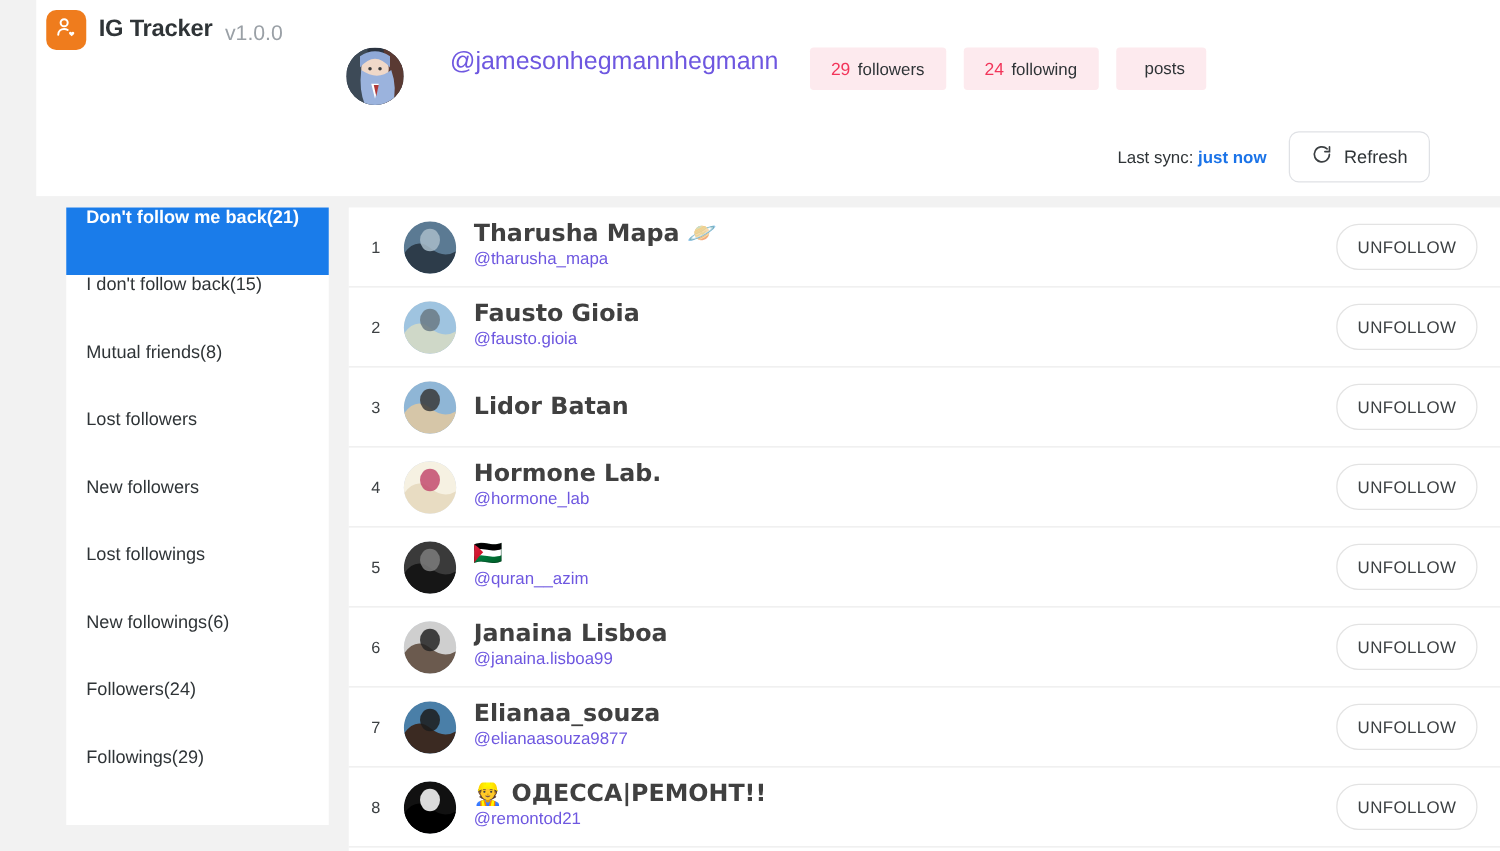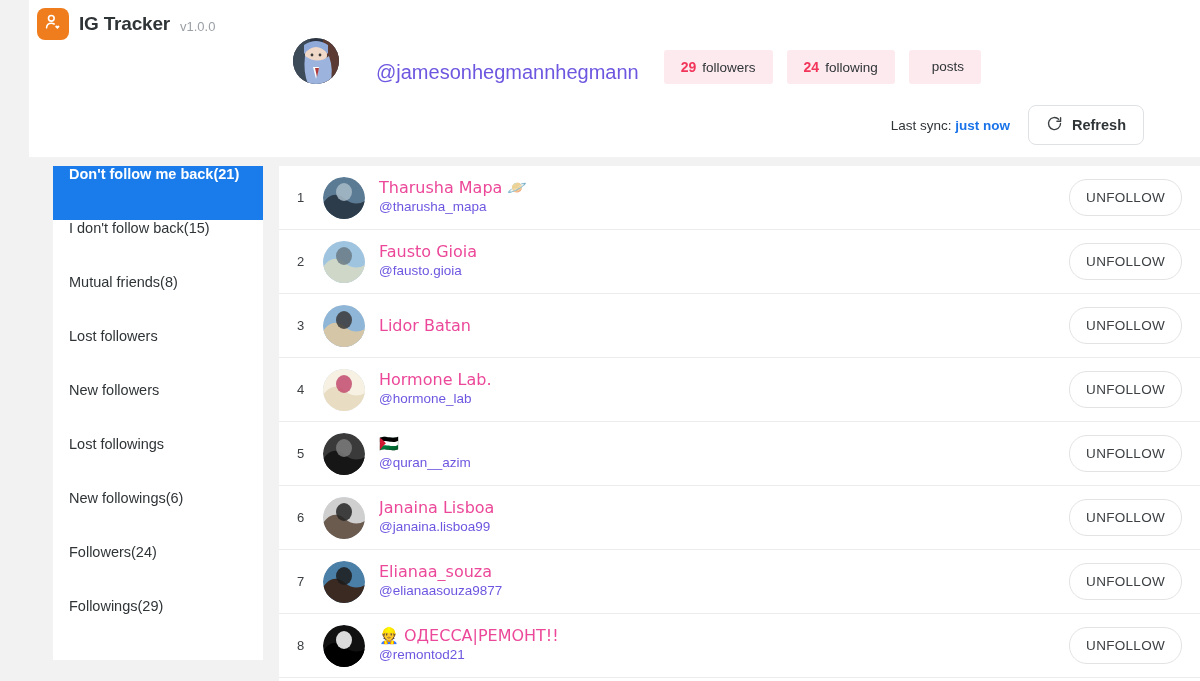--- a/index.html
+++ b/index.html
@@ -22,52 +22,52 @@
     display: flex; align-items: center; gap: 10px;
   }
   .logo-badge {
     width: 32px; height: 32px; border-radius: 8px;
     background: #ef7c1d;
     display: flex; align-items: center; justify-content: center;
   }
   .brand-name {
     font-size: 19px; font-weight: bold; color: #2f3437; letter-spacing: -0.2px;
   }
-  .brand-version { font-size: 13px; color: #9aa0a6; padding-top: 5px; }
+  .brand-version { font-size: 17px; color: #9aa0a6; padding-top: 5px; }
 
   .profile-row {
-    position: absolute; top: 38px; left: 264px;
-    display: flex; align-items: flex-end; gap: 0px;
+    position: absolute; top: 38px; left: 248px;
+    display: flex; align-items: flex-start; gap: 0px;
   }
   .profile-avatar {
     width: 46px; height: 46px; border-radius: 50%;
     overflow: hidden; flex: 0 0 auto;
     background: #d8dde3;
   }
   .handle {
     font-size: 20px; color: #6e57e0; margin-left: 37px; white-space: nowrap;
   }
   .stat-badges { display: flex; gap: 14px; margin-left: 25px; }
   .stat-badge {
     background: #fdeaee; border-radius: 3px;
     padding: 9px 17px; font-size: 13.5px; color: #2f3437;
     display: flex; align-items: baseline; gap: 6px; white-space: nowrap;
   }
-  .stat-num { color: #f2355a; font-weight: bold; font-size: 14px; }
+  .stat-num { color: #f2355a; font-weight: normal; font-size: 14px; }
 
   .sync-row {
     position: absolute; top: 105px; right: 60px;
     display: flex; align-items: center; gap: 18px;
   }
   .sync-text { font-size: 13.5px; color: #2f3437; white-space: nowrap; }
   .sync-value { color: #1a73e8; font-weight: bold; }
   .refresh-btn {
     border: 1px solid #dfe1e5; border-radius: 8px; background: #fff;
     padding: 9px 17px; font-size: 14.5px; color: #2f3437; cursor: pointer;
-    display: flex; align-items: center; gap: 9px; white-space: nowrap; font-weight: bold;
+    display: flex; align-items: center; gap: 9px; white-space: nowrap;
   }
 
   
   .body-area {
     position: absolute; top: 157px; left: 0;
     width: 1175px; height: 524px;
     background: #f2f2f2;
   }
   .sidebar {
     position: absolute; top: 9px; left: 24px;
@@ -92,22 +92,22 @@
   .row-index {
     width: 26px; font-size: 13px; color: #3c4043; flex: 0 0 auto;
   }
   .row-avatar {
     width: 42px; height: 42px; border-radius: 50%; overflow: hidden;
     flex: 0 0 auto; background: #d8dde3; margin-right: 14px;
   }
   .row-avatar svg { display: block; width: 42px; height: 42px; }
   .row-text { flex: 1 1 auto; min-width: 0; }
   .row-name {
-    font-size: 16px; color: #ec4899; line-height: 19px;
-    white-space: nowrap; overflow: hidden; text-overflow: ellipsis;
+    font-size: 19px; color: #404040; line-height: 19px;
+    white-space: nowrap; overflow: hidden; text-overflow: ellipsis; font-weight: bold;
   }
   .row-handle {
     font-size: 13.5px; color: #6e57e0; line-height: 20px;
     white-space: nowrap; overflow: hidden; text-overflow: ellipsis;
   }
   .unfollow-btn {
     border: 1px solid #e3e3e3; border-radius: 18px; background: #fff;
     padding: 10px 16px; font-size: 13.5px; color: #3c4043; cursor: pointer;
     flex: 0 0 auto; letter-spacing: 0.3px; white-space: nowrap;
   }

